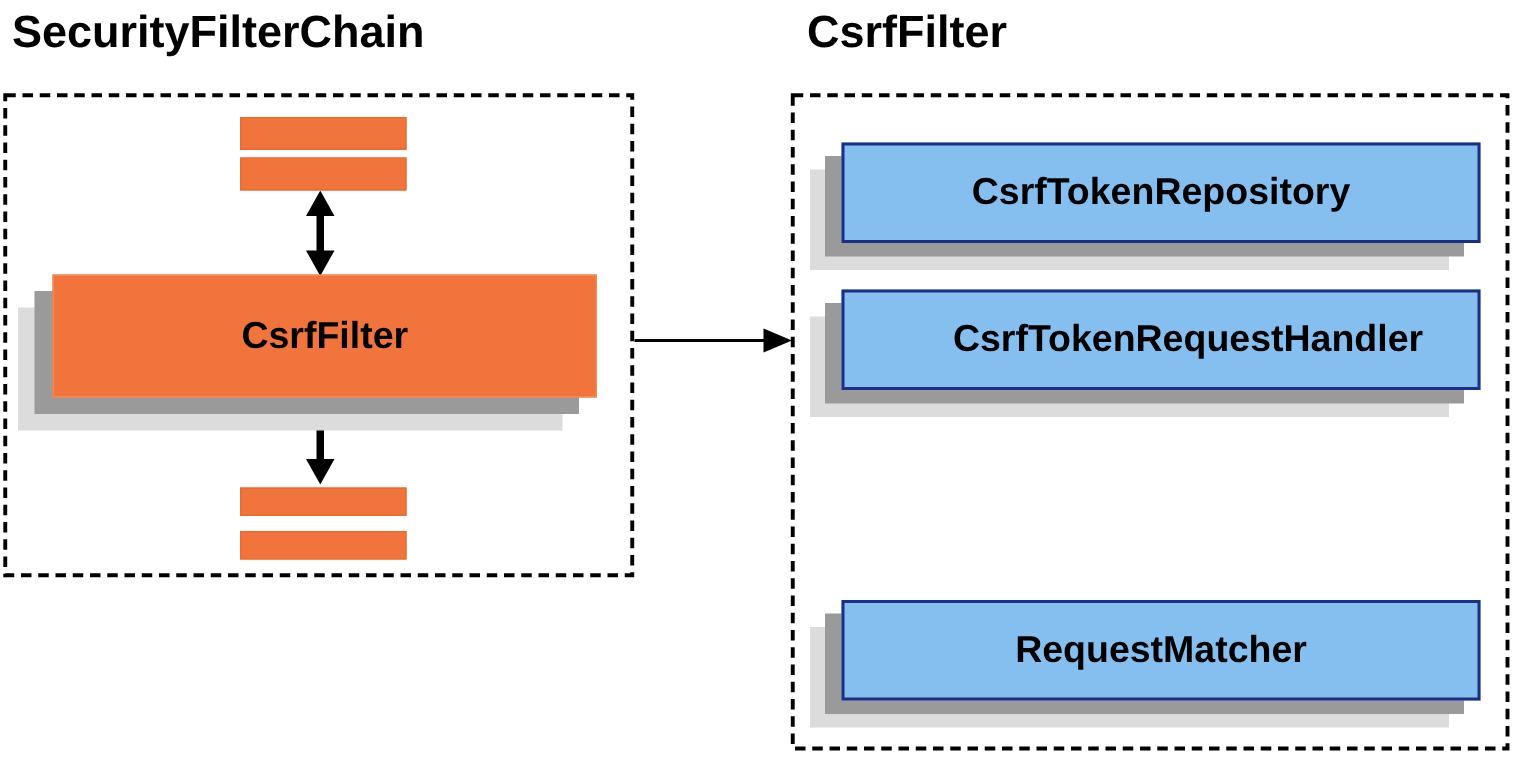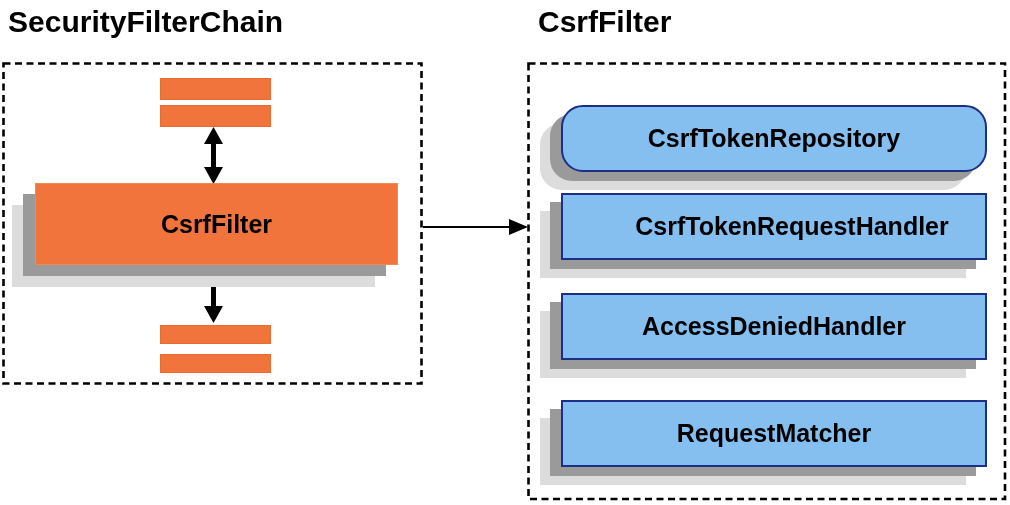--- a/index.html
+++ b/index.html
@@ -72,21 +72,21 @@
     border: 2px solid #1A2F85;
     box-shadow: -11px 9px 0 #9A9A9A, -21px 18px 0 #DCDCDC;
     display: flex;
     align-items: center;
     justify-content: center;
     font-size: 25px;
     font-weight: bold;
     color: #000000;
     z-index: 2;
   }
-  #component-0 { top: 105px; border-radius: 22px; }
+  #component-0 { top: 95px; }
   #component-1 { top: 193px; padding-left: 36px; }
   #component-2 { top: 293px; }
   #component-3 { top: 400px; }
 </style>
 </head>
 <body>
 
 <div id="canvas">
 
   <div class="panel-title" id="left-title">SecurityFilterChain</div>
@@ -120,16 +120,15 @@
   <div class="orange-bar" id="bar-top-1"></div>
   <div class="orange-bar" id="bar-top-2"></div>
 
   <div id="csrf-filter-node">CsrfFilter</div>
 
   <div class="orange-bar" id="bar-bot-1"></div>
   <div class="orange-bar" id="bar-bot-2"></div>
 
   <div class="component-box" id="component-0">CsrfTokenRepository</div>
   <div class="component-box" id="component-1">CsrfTokenRequestHandler</div>
-  <div class="component-box" id="component-2">AccessDeniedHandler</div>
   <div class="component-box" id="component-3">RequestMatcher</div>
 
 </div>
 
 </body></html>

